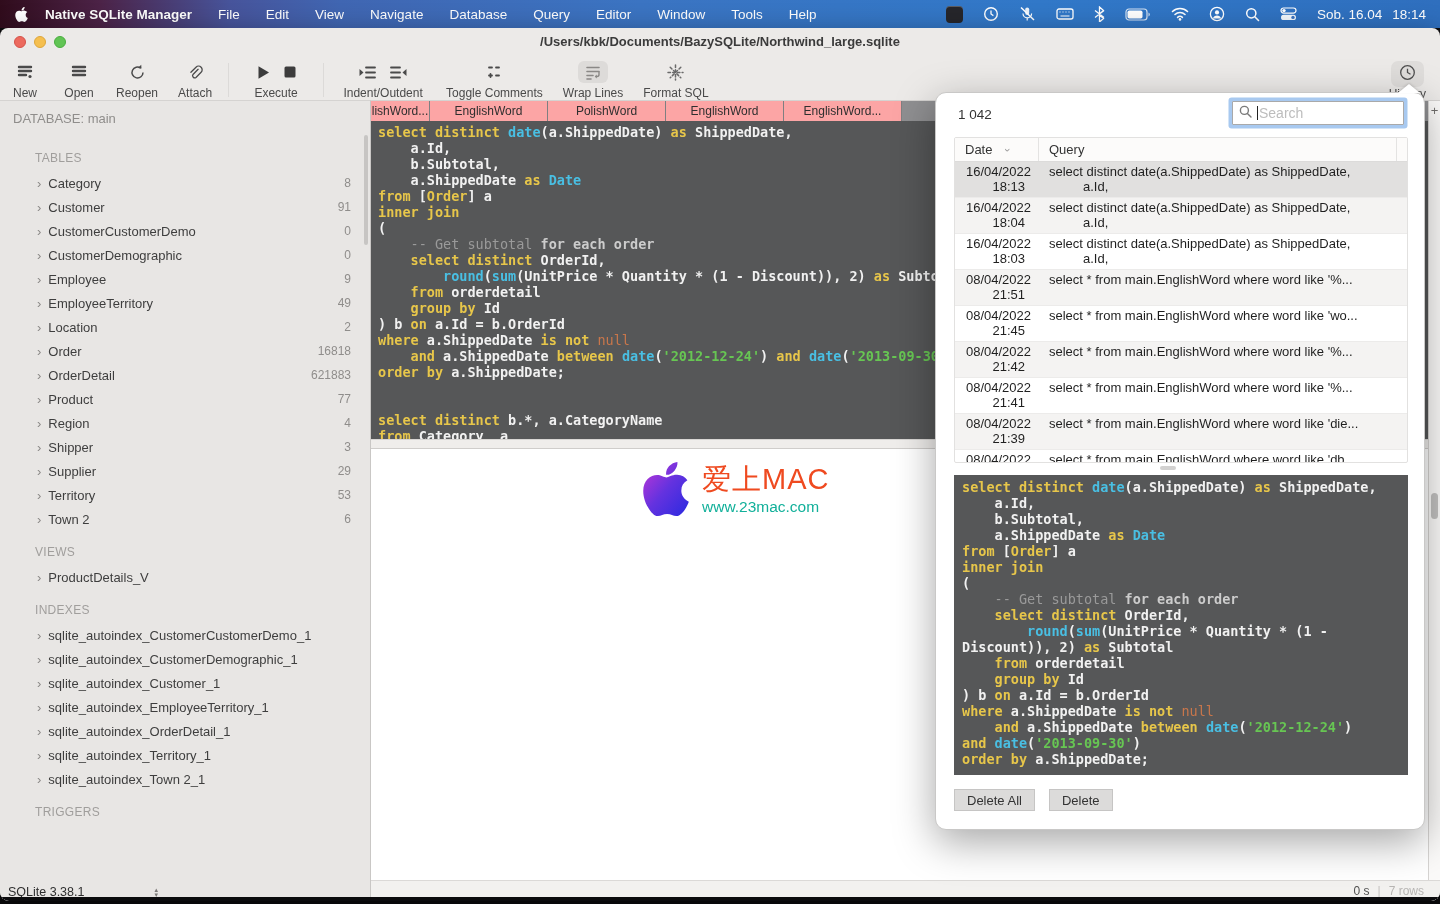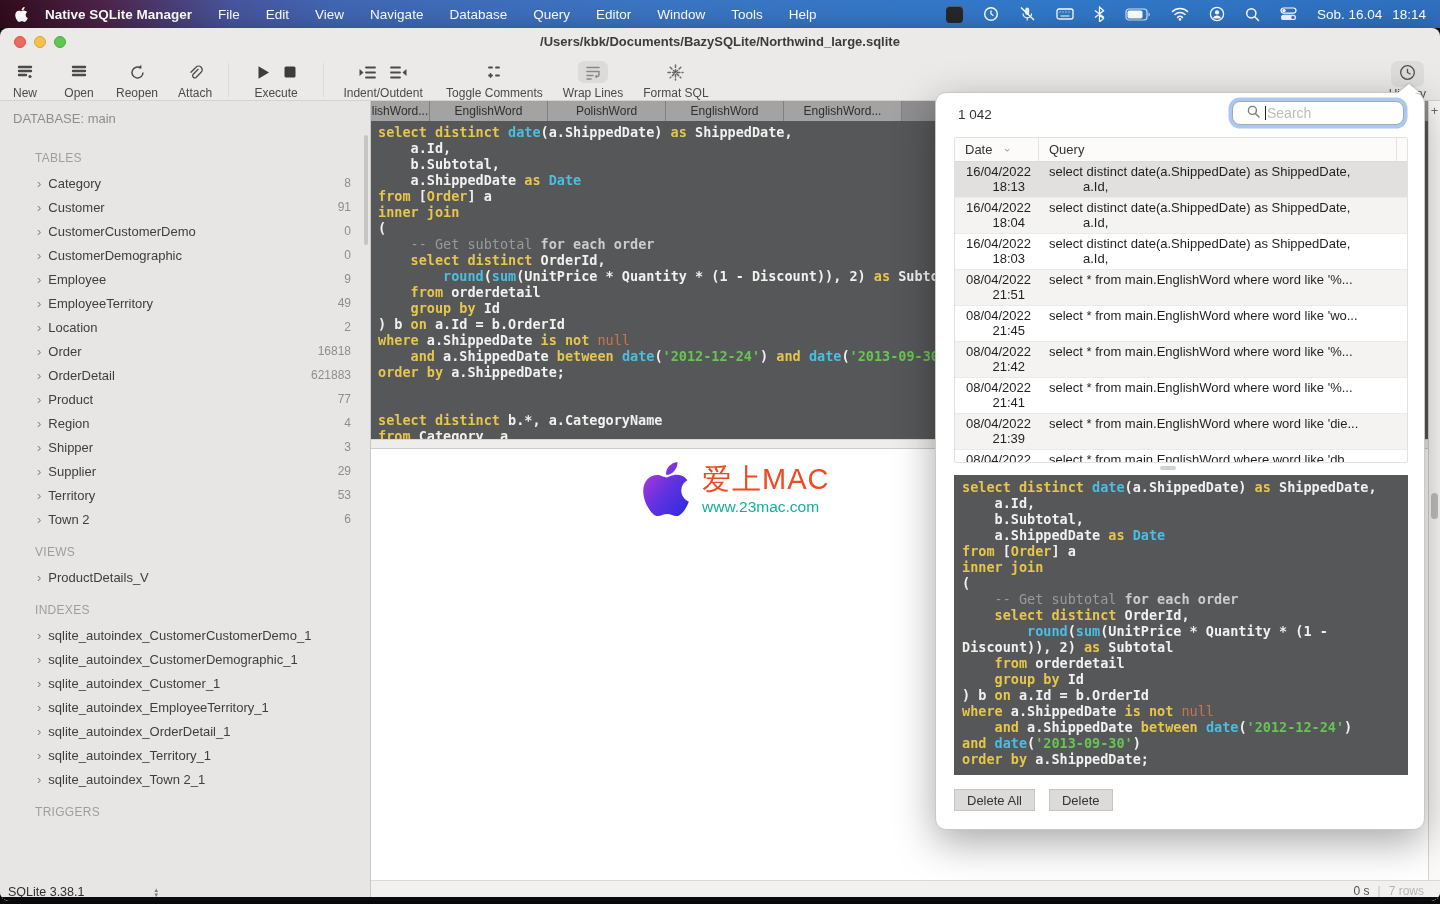--- a/index.html
+++ b/index.html
@@ -59,21 +59,21 @@
     background:#FDFDFC; border:1px solid #D2D0CE; border-radius:6px;
     display:flex; align-items:center; padding-left:6px; }
   #filter-wrap .ph { color:#b4b2b0; font-size:12.5px; margin-left:5px; }
   #version-row { position:absolute; left:8px; bottom:2px; height:15px; display:flex; align-items:center;
     font-size:12.5px; color:#2f2f2f; }
   #version-row .step { display:inline-flex; flex-direction:column; margin-left:70px; color:#7c7a78; font-size:7px; line-height:5px; }
 
   
   #main { position:absolute; left:371px; top:72px; right:0; bottom:0; border-top:1px solid #D5D3D1; }
   #tabbar { position:absolute; left:0; top:0; right:12px; height:20px; background:#8F8F91; display:flex; }
-  .tab { background:#a3a3a3; border-right:1px solid #7F7F81; color:#2f2f2f;
+  .tab { background:#fca5a5; border-right:1px solid #7F7F81; color:#2f2f2f;
     font-size:12px; display:flex; align-items:center; justify-content:center; overflow:hidden; white-space:nowrap; }
   #editor { position:absolute; left:0; top:20px; right:12px; height:318px; background:#565758;
     overflow:hidden; padding:3px 0 0 7px; }
   .code { font-family:"DejaVu Sans Mono", monospace; font-size:13.5px; line-height:16px; font-weight:bold; }
   .ln { white-space:pre; }
   .tok.k { color:#E7C64A; }
   .tok.f { color:#49BFE3; }
   .tok.s { color:#67C653; }
   .tok.n { color:#C8764B; font-weight:normal; }
   .tok.c { color:#9A9A9A; font-weight:normal; }
@@ -100,22 +100,22 @@
 
   
   #popover { position:absolute; left:935px; top:92px; width:490px; height:738px;
     background:#FFFFFF; border-radius:11px; border:1px solid #C9C8C7;
     box-shadow:0 12px 40px rgba(0,0,0,.35); z-index:10; }
   #pop-arrow { position:absolute; left:1398px; top:84px; width:0; height:0; z-index:11;
     border-left:11px solid transparent; border-right:11px solid transparent; border-bottom:9px solid #fff;
     filter:drop-shadow(0 -1px 1px rgba(0,0,0,.15)); }
   #pop-count { position:absolute; left:22px; top:14px; font-size:13.5px; color:#333; }
   #pop-search { position:absolute; right:20px; top:8px; width:172px; height:24px;
-    border:1px solid #A9A9A9; border-radius:8px; background:#fff;
-    box-shadow:0 0 0 3.5px rgba(96,156,228,.55); display:flex; align-items:center; padding-left:14px; }
+    border:1px solid #A9A9A9; border-radius:1px; background:#fff;
+    box-shadow:0 0 0 3.5px rgba(96,156,228,.55); display:flex; align-items:center; padding-left:6px; }
   #pop-search .caret { width:1px; height:14px; background:#222; margin-left:5px; }
   #pop-search .ph { color:#BDBDBD; font-size:14px; margin-left:1px; }
   #pop-table { position:absolute; left:18px; top:44px; width:454px; height:326px;
     border:1px solid #E2E1E0; border-radius:2px; overflow:hidden; background:#fff; }
   #pt-head { height:24px; display:flex; align-items:center; border-bottom:1px solid #DCDBDA;
     font-size:13px; color:#333; background:#FCFBFA; }
   #pt-head .c1 { width:84px; padding-left:10px; display:flex; align-items:center; border-right:1px solid #E4E3E2; height:100%; }
   #pt-head .c1 .sort { color:#9a9a9a; font-size:11px; margin-left:14px; display:inline-block; transform:rotate(90deg); }
   #pt-head .c2 { padding-left:10px; flex:1; border-right:1px solid #E4E3E2; height:100%; display:flex; align-items:center; }
   #pt-head .c3 { width:10px; }

